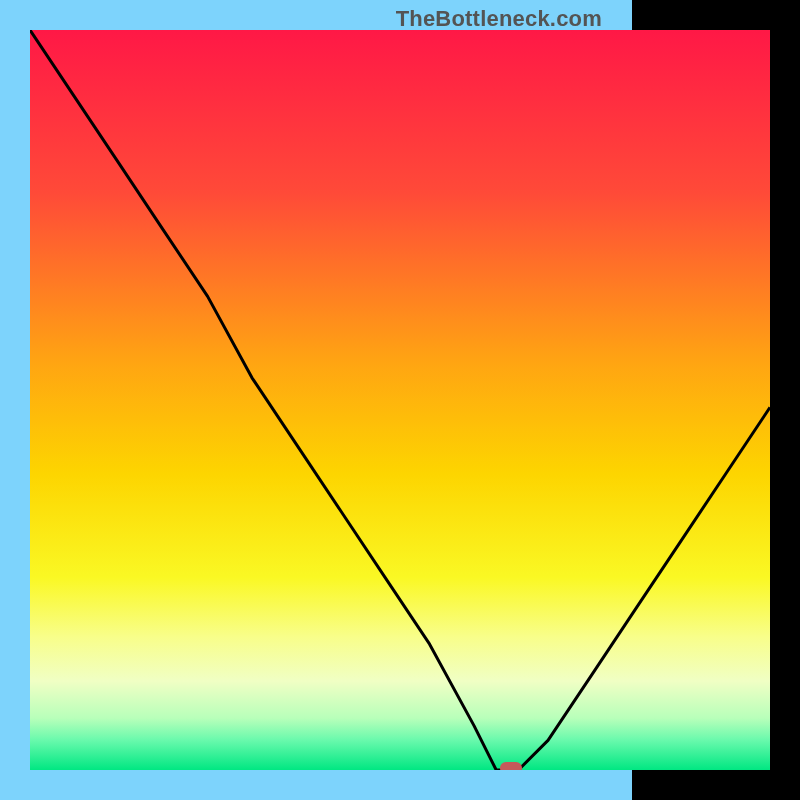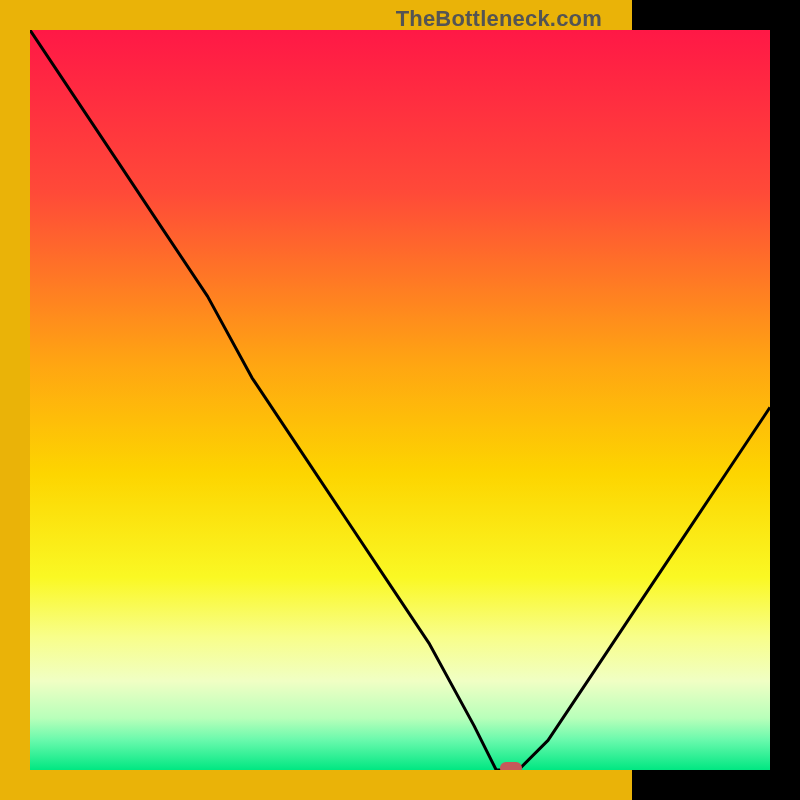--- a/index.html
+++ b/index.html
@@ -7,21 +7,21 @@
     padding: 0;
     width: 800px;
     height: 800px;
     background: #000;
     overflow: hidden;
   }
   .frame {
     position: relative;
     width: 632px;
     height: 800px;
-    background: #eab308;
+    background: #7dd3fc;
     text-align: right;
   }
   .plot {
     position: absolute;
     left: 30px;
     top: 30px;
     width: 740px;
     height: 740px;
   }
   .watermark {

